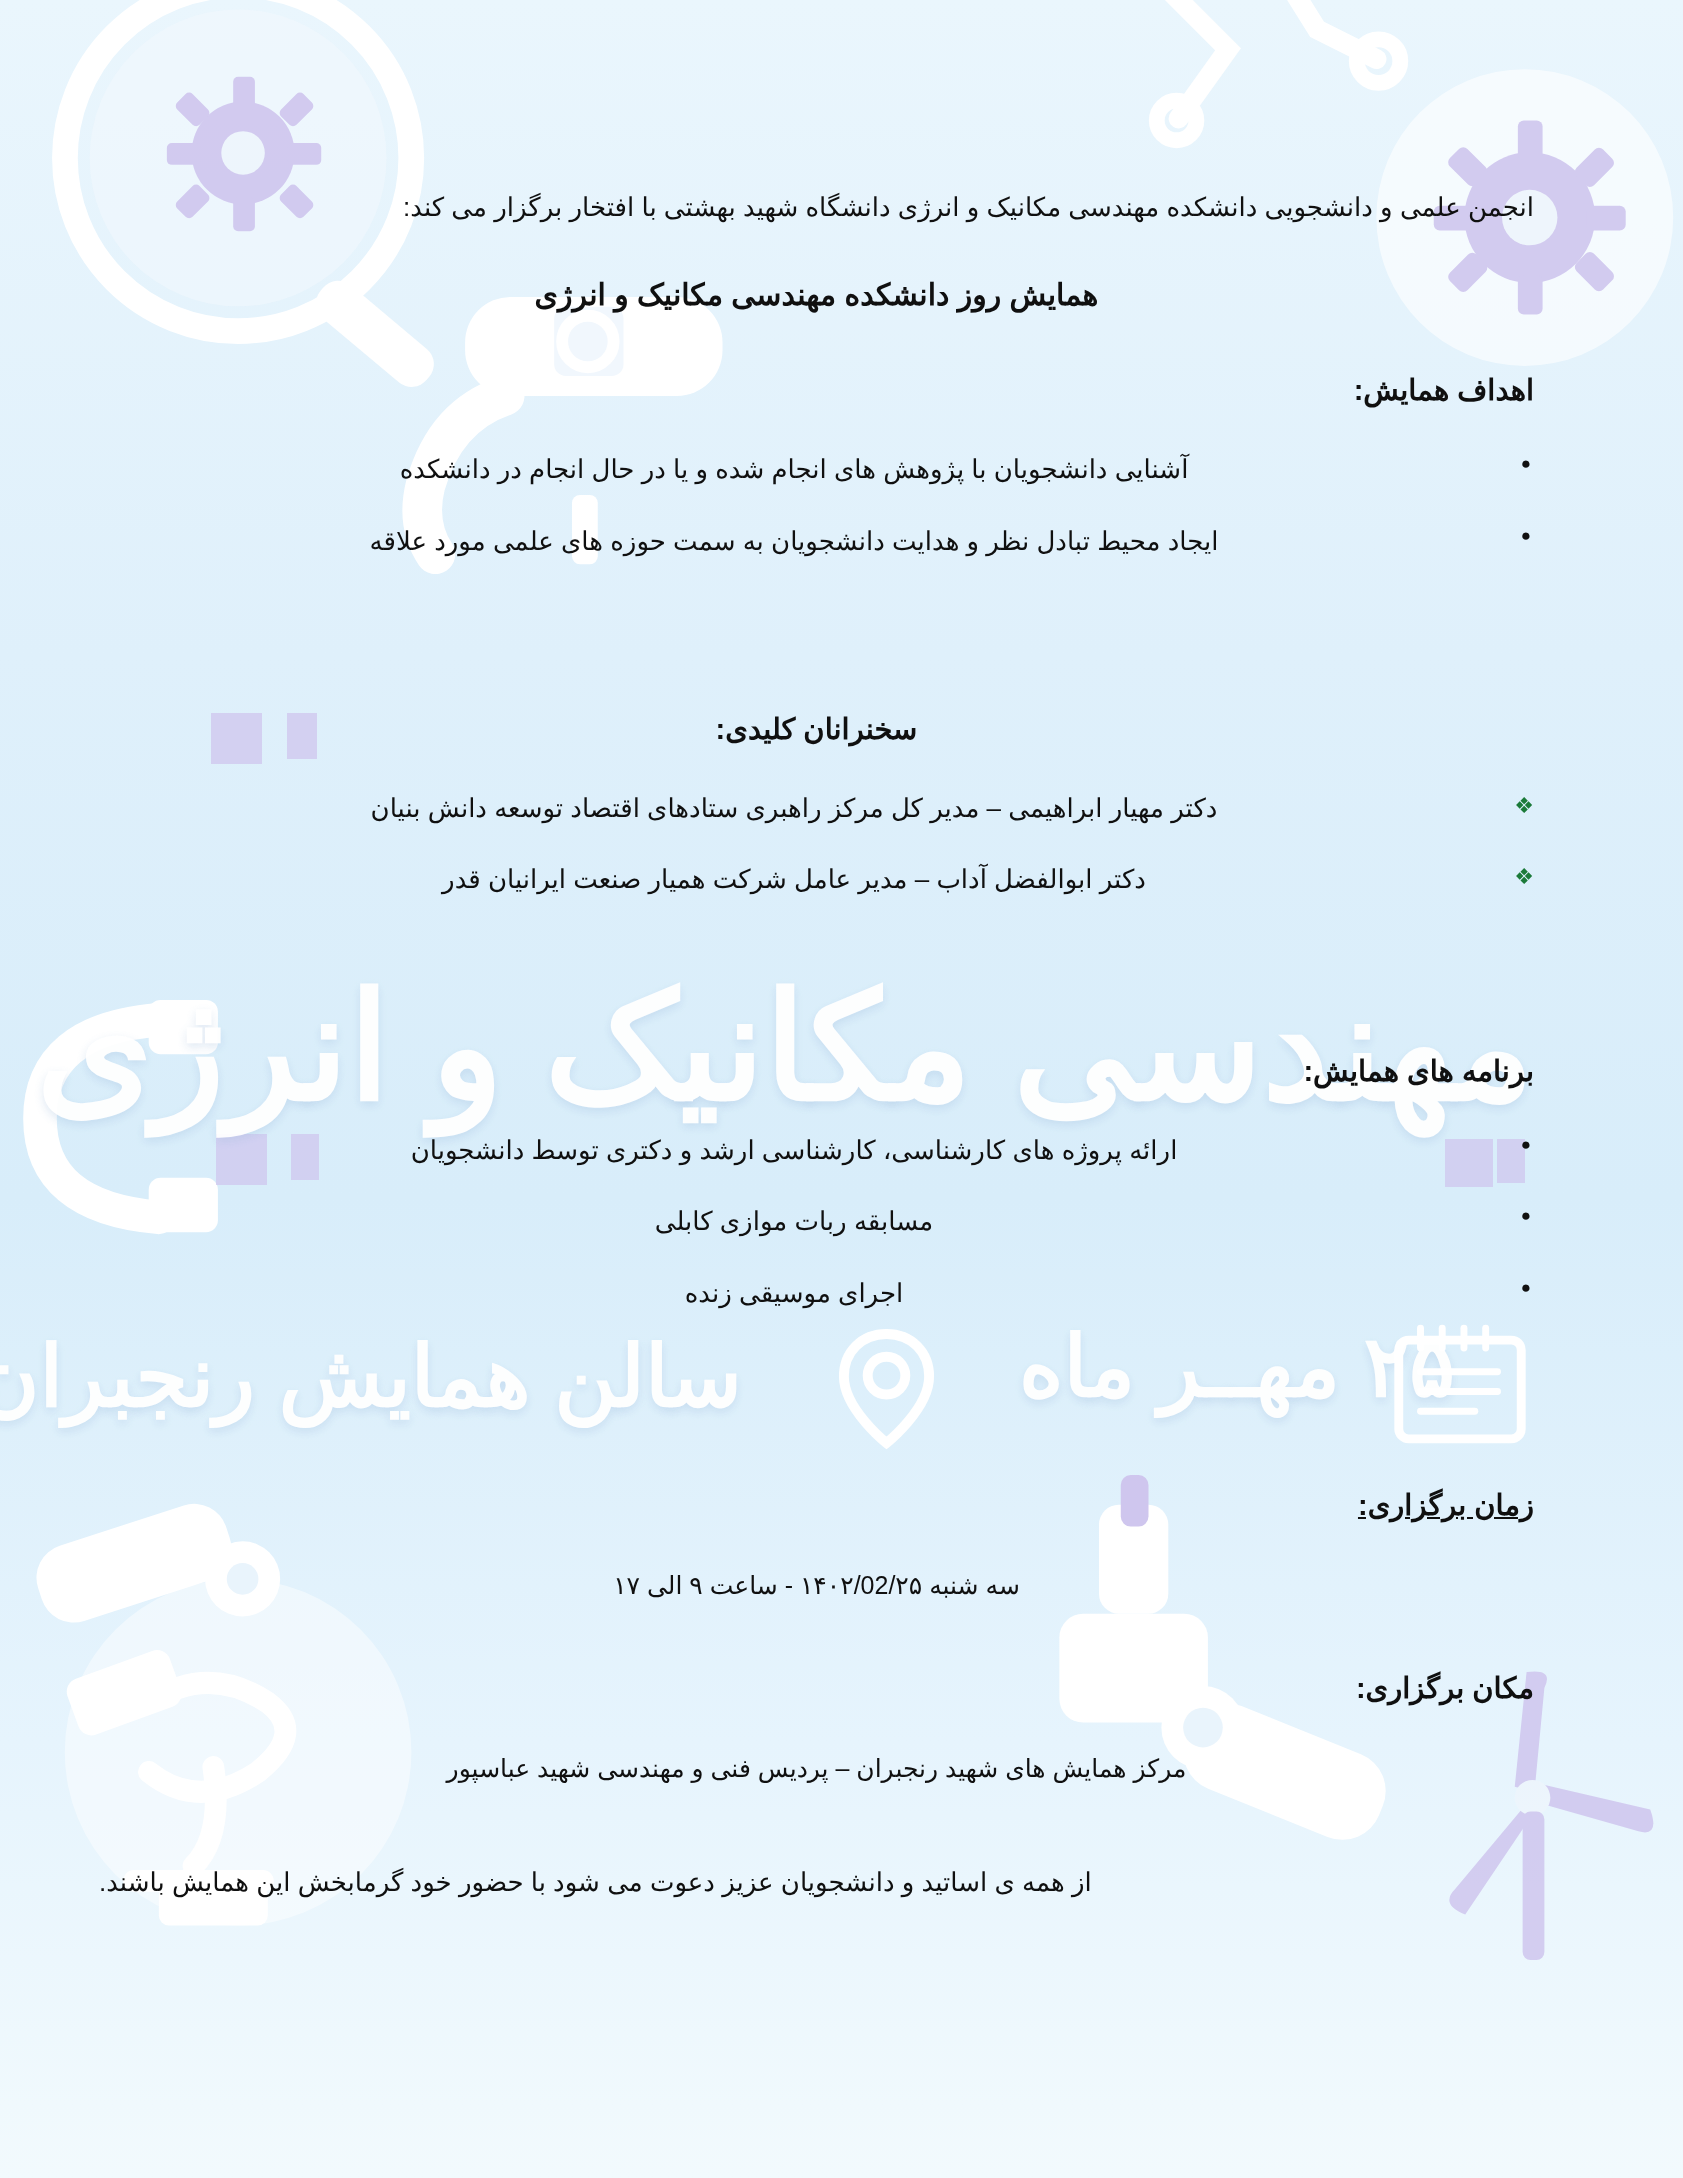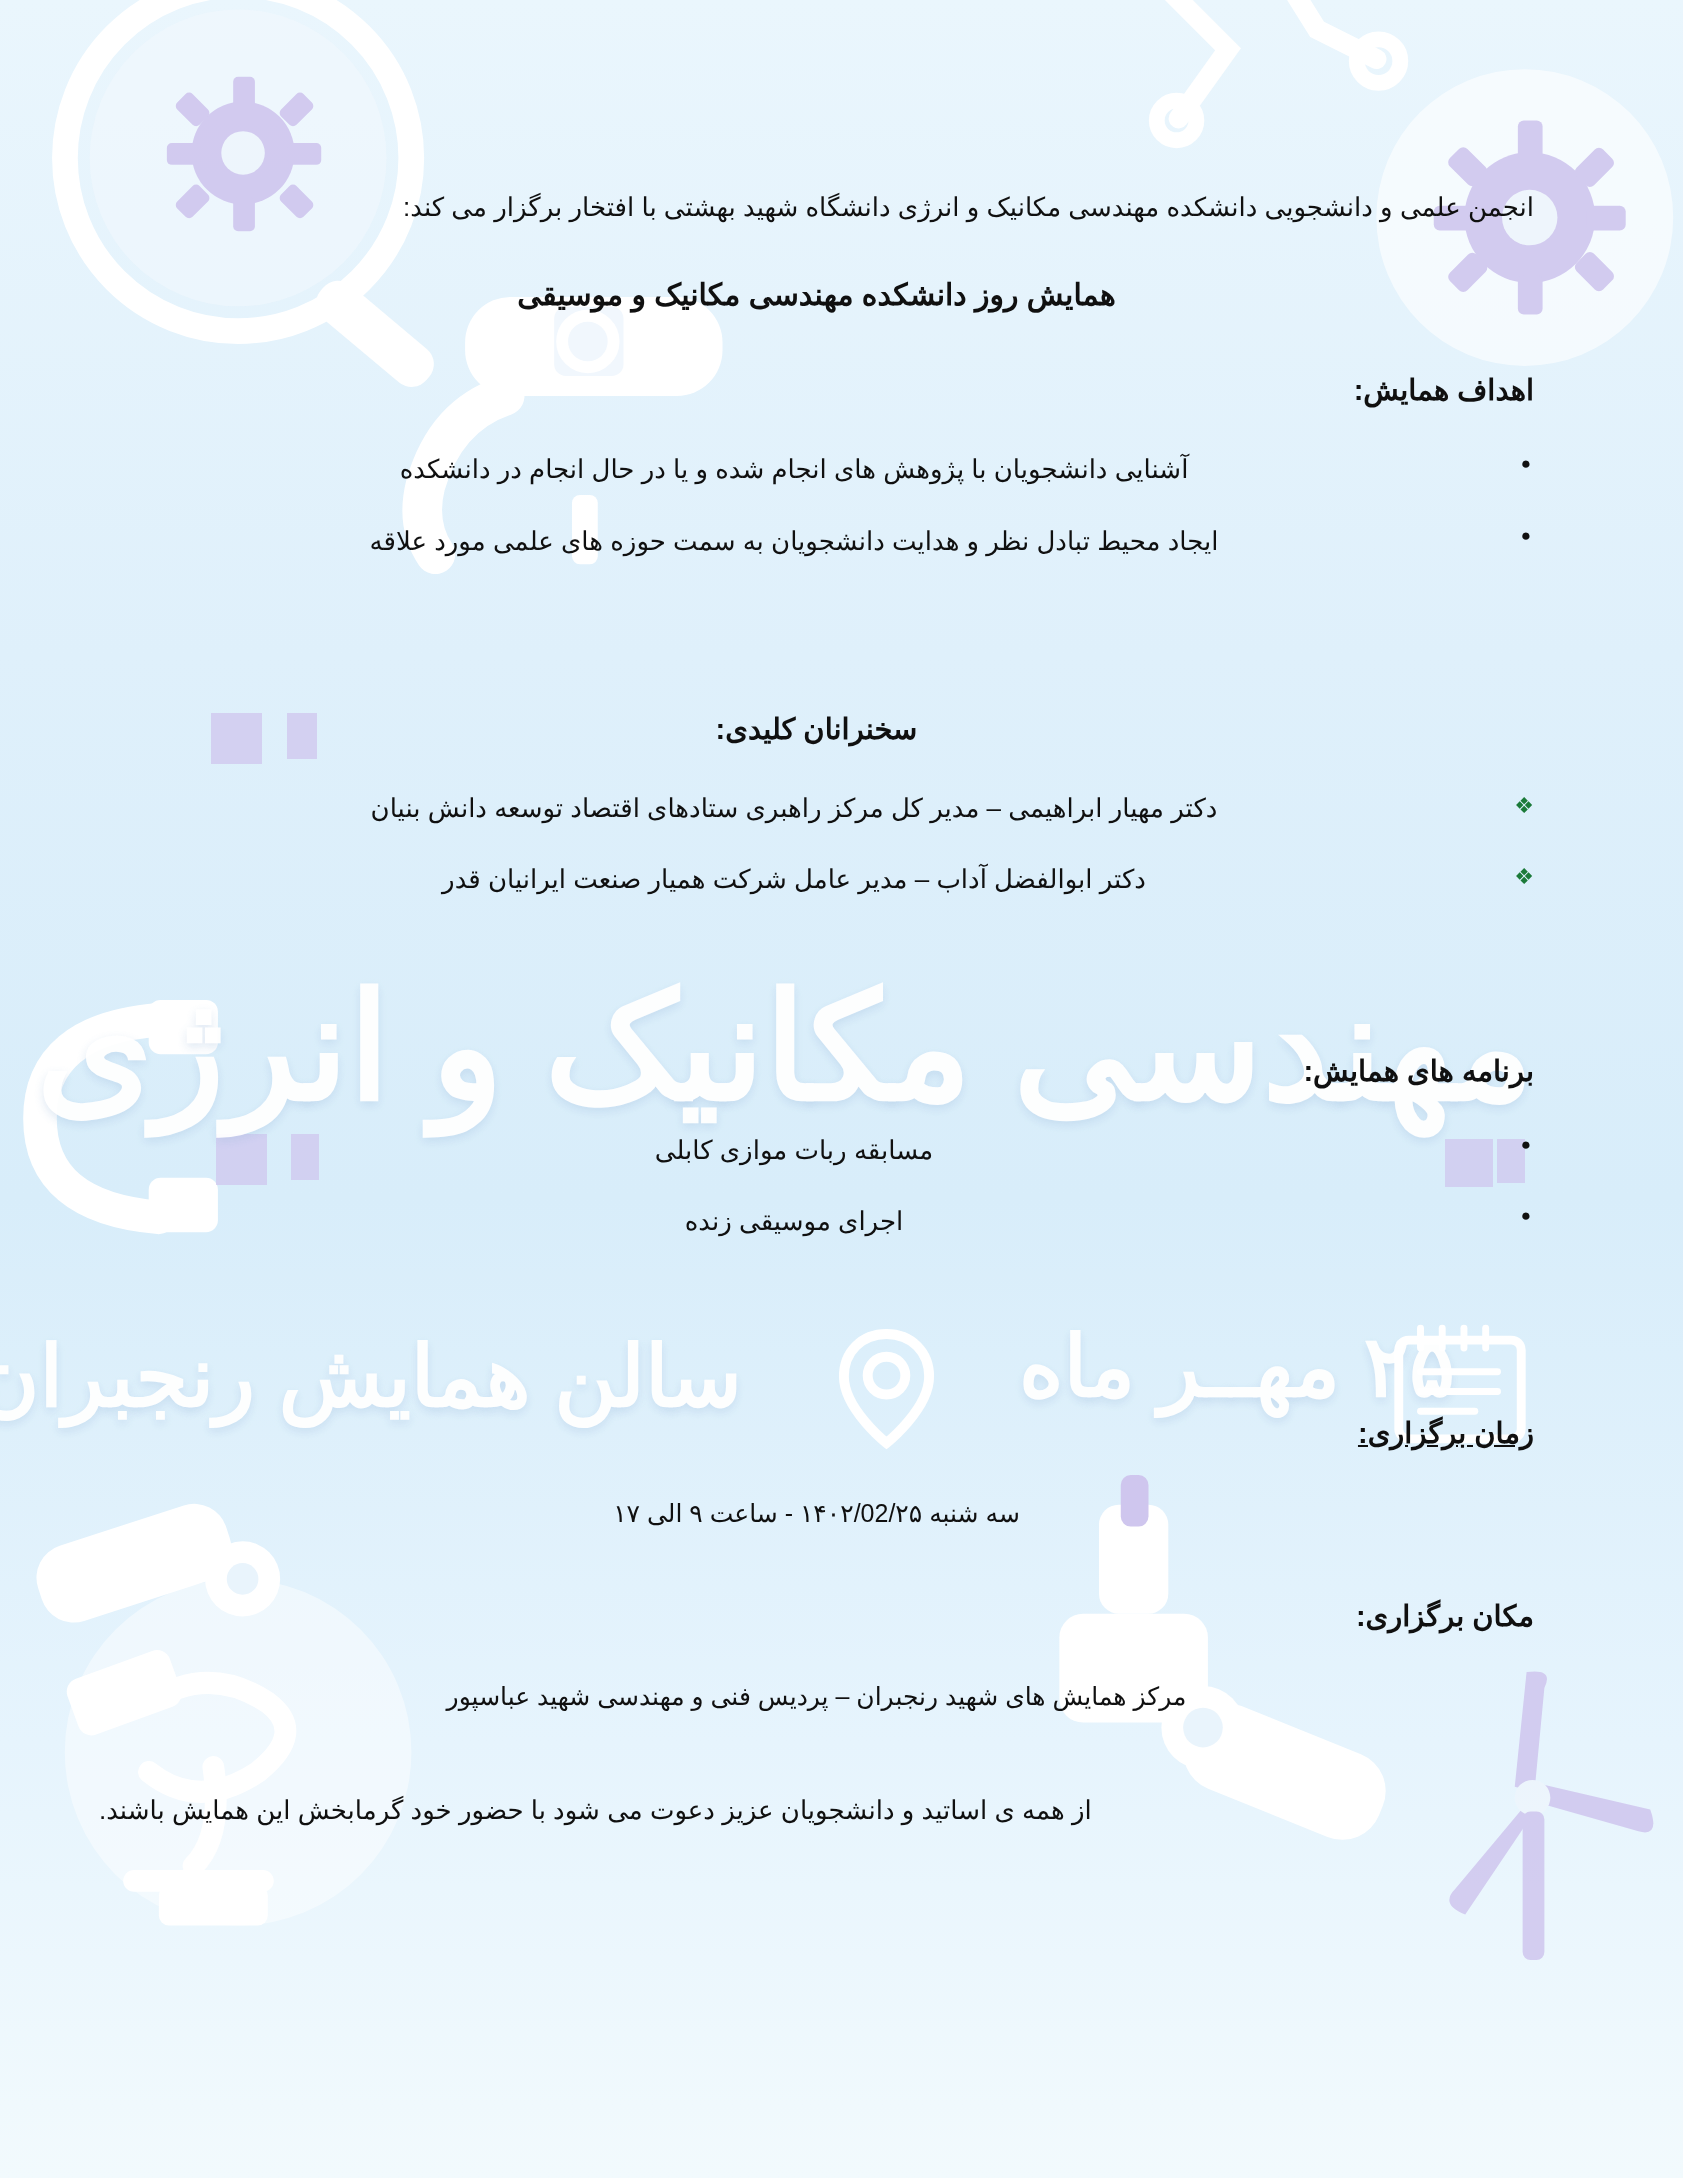--- a/index.html
+++ b/index.html
@@ -262,36 +262,37 @@
         <circle cx="215" cy="95" r="38"></circle>
       </g>
       <circle cx="215" cy="95" r="16" fill="#e9f4fc"></circle>
     </svg>
   </div>
 
   <div class="content">
 
     <p class="intro">انجمن علمی و دانشجویی دانشکده مهندسی مکانیک و انرژی دانشگاه شهید بهشتی با افتخار برگزار می کند:</p>
 
-    <h1 class="title">همایش روز دانشکده مهندسی مکانیک و موسیقی</h1>
+    <h1 class="title">همایش روز دانشکده مهندسی مکانیک و انرژی</h1>
 
     <h2 class="section-head">اهداف همایش:</h2>
     <ul class="bullets">
       <li>آشنایی دانشجویان با پژوهش های انجام شده و یا در حال انجام در دانشکده</li>
       <li>ایجاد محیط تبادل نظر و هدایت دانشجویان به سمت حوزه های علمی مورد علاقه</li>
     </ul>
 
     <h2 class="section-head sec-speakers">سخنرانان کلیدی:</h2>
     <ul class="diamonds">
       <li>دکتر مهیار ابراهیمی – مدیر کل مرکز راهبری ستادهای اقتصاد توسعه دانش بنیان</li>
       <li>دکتر ابوالفضل آداب – مدیر عامل شرکت همیار صنعت ایرانیان قدر</li>
     </ul>
 
     <h2 class="section-head sec-programs">برنامه های همایش:</h2>
     <ul class="bullets">
+      <li>ارائه پروژه های کارشناسی، کارشناسی ارشد و دکتری توسط دانشجویان</li>
       <li>مسابقه ربات موازی کابلی</li>
       <li>اجرای موسیقی زنده</li>
     </ul>
 
     <h2 class="section-head sec-time">زمان برگزاری:</h2>
     <p class="detail-line">سه شنبه ۱۴۰۲/02/۲۵ - ساعت ۹ الی ۱۷</p>
 
     <h2 class="section-head">مکان برگزاری:</h2>
     <p class="detail-line">مرکز همایش های شهید رنجبران – پردیس فنی و مهندسی شهید عباسپور</p>
 

